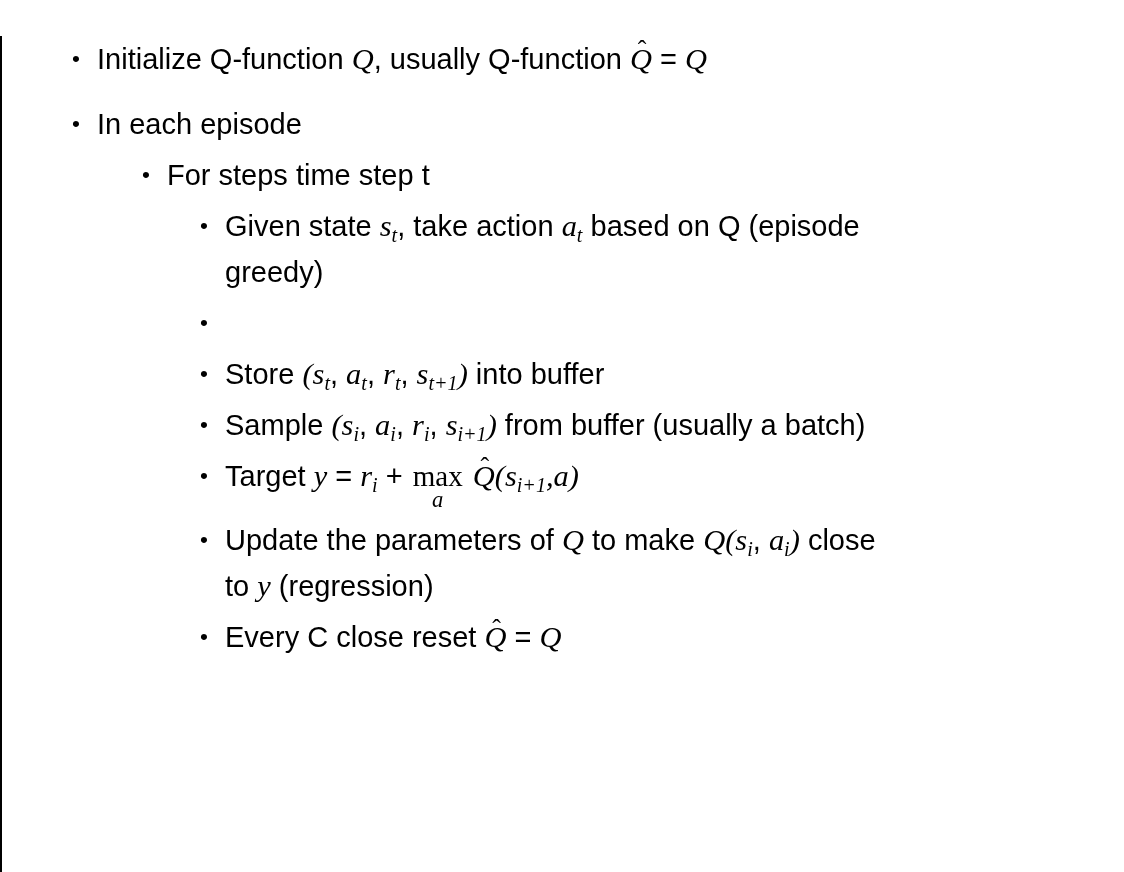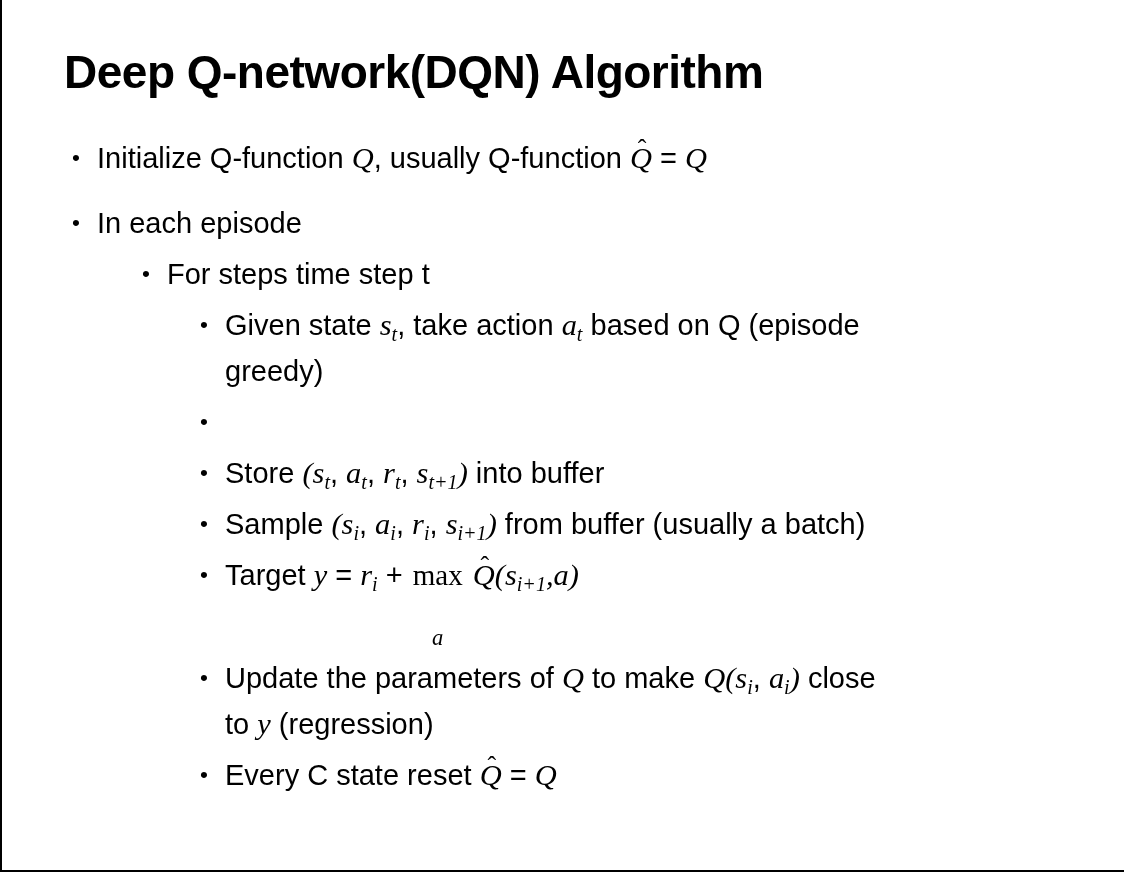--- a/index.html
+++ b/index.html
@@ -65,40 +65,38 @@
     left:55%;
     transform:translateX(-50%);
     font-style:normal;
     font-size:0.85em;
   }
   .munder{
     display:inline-flex;
     flex-direction:column;
     align-items:center;
     margin:0 2px;
-    gap:39px;
   }
   .munder .base{
     font-family:"Liberation Serif","DejaVu Serif",serif;
     font-style:normal;
     line-height:1.05;
   }
   .munder .under{
     font-family:"Liberation Serif","DejaVu Serif",serif;
     font-style:italic;
     font-size:0.78em;
     line-height:1;
     margin-top:-2px;
   }
 </style>
 </head>
 <body>
 
 <div class="slide">
-  <h1 class="slide-title">Deep Q-network(DQN) Algorithm</h1>
   <div class="bullet-list">
       <div class="bullet level-1">
         <span class="dot">•</span>
         <span class="content"><span class="txt">Initialize Q-function </span><span class="math">Q</span><span class="txt">, usually Q-function </span><span class="math hat">Q<span class="hat-mark">ˆ</span></span><span class="txt"> = </span><span class="math">Q</span></span>
       </div>
       <div class="bullet level-1">
         <span class="dot">•</span>
         <span class="content"><span class="txt">In each episode</span></span>
       </div>
       <div class="bullet level-2">
@@ -126,16 +124,16 @@
             <span class="base">max</span>
             <span class="under">a</span>
           </span><span class="txt"> </span><span class="math hat">Q<span class="hat-mark">ˆ</span></span><span class="math">(</span><span class="math">s<sub>i+1</sub></span><span class="math">,</span><span class="math">a</span><span class="math">)</span></span>
       </div>
       <div class="bullet level-3">
         <span class="dot">•</span>
         <span class="content"><span class="txt">Update the parameters of </span><span class="math">Q</span><span class="txt"> to make </span><span class="math">Q</span><span class="math">(</span><span class="math">s<sub>i</sub></span><span class="txt">, </span><span class="math">a<sub>i</sub></span><span class="math">)</span><span class="txt"> close</span><br><span class="txt">to </span><span class="math">y</span><span class="txt"> (regression)</span></span>
       </div>
       <div class="bullet level-3">
         <span class="dot">•</span>
-        <span class="content"><span class="txt">Every C state reset </span><span class="math hat">Q<span class="hat-mark">ˆ</span></span><span class="txt"> = </span><span class="math">Q</span></span>
+        <span class="content"><span class="txt">Every C close reset </span><span class="math hat">Q<span class="hat-mark">ˆ</span></span><span class="txt"> = </span><span class="math">Q</span></span>
       </div>
     </div>
 </div>
 
 </body></html>

